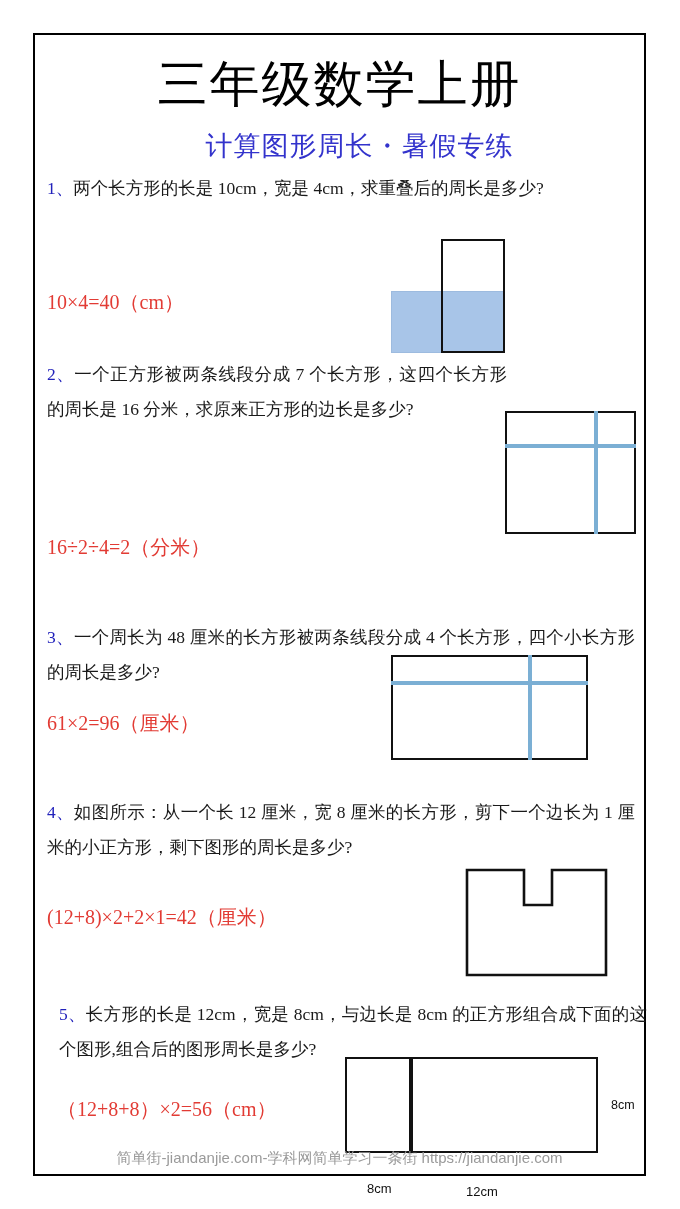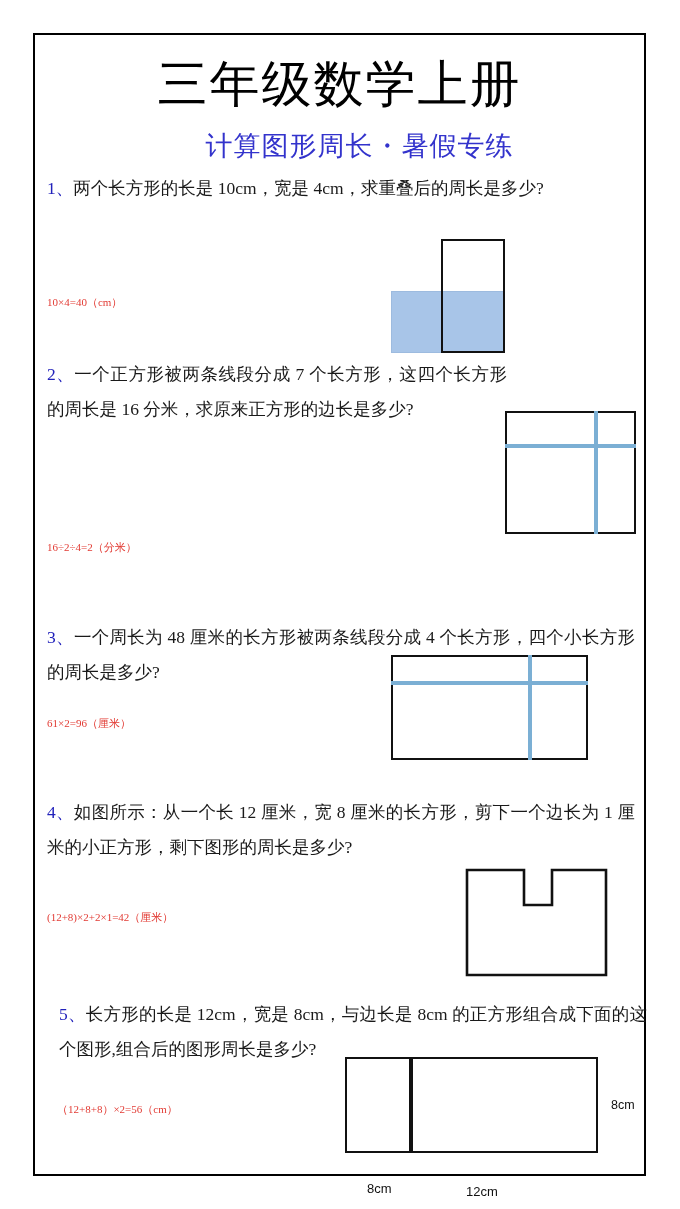--- a/index.html
+++ b/index.html
@@ -71,21 +71,21 @@
     font-size: 17.5px;
     line-height: 35px;
     color: #1a1a1a;
     text-align: justify;
   }
   .qnum {
     color: #2222bb;
   }
   .answer {
     position: absolute;
-    font-size: 11px;
+    font-size: 20px;
     line-height: 24px;
     color: #e23b34;
     white-space: nowrap;
   }
 
   
   .fig {
     position: absolute;
   }
   .rect-outline {
@@ -210,18 +210,19 @@
       </div>
       <div class="answer" style="left:22px; top:1062px;text-align:center;">（12+8+8）×2=56（cm）</div>
 
       <div class="fig">
         <div class="rect-outline" style="left:310px; top:1022px; width:253px; height:96px;"></div>
         <div class="blackline-v" style="left:374px; top:1022px; height:96px;"></div>
         <div class="dim" style="left:576px; top:1063px;">8cm</div>
       </div>
     </div>
 
+    <div class="watermark" style="top:1114px;">简单街-jiandanjie.com-学科网简单学习一条街 https://jiandanjie.com</div>
 
   </div>
 </div>
 
 <div class="dim-out" style="left:367px; top:1181px;">8cm</div>
 <div class="dim-out" style="left:466px; top:1184px;">12cm</div>
 
 </body></html>

